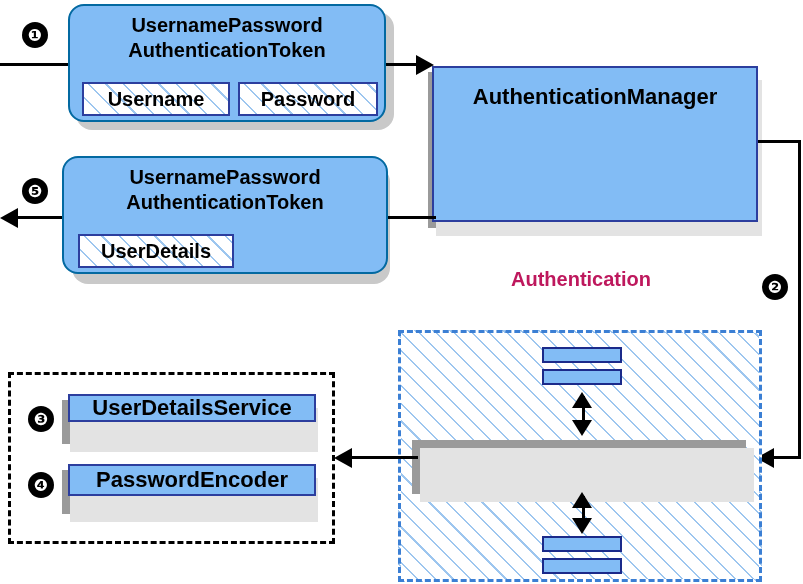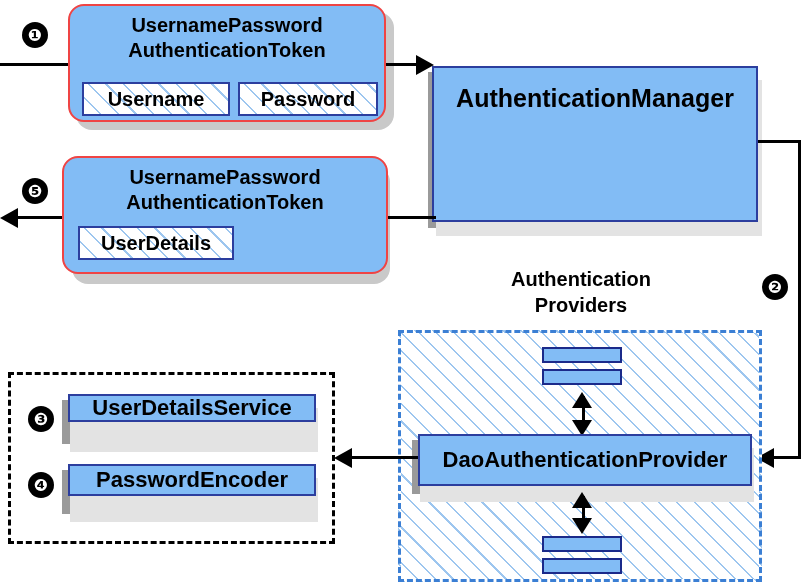--- a/index.html
+++ b/index.html
@@ -54,21 +54,21 @@
   .node-shadow2 {
     position: absolute;
     background: #e3e3e3;
     box-sizing: border-box;
   }
 
   
   .token-card {
     position: absolute;
     background: #82bcf5;
-    border: 2px solid #ef4444;
+    border: 2px solid #0369a1;
     border-radius: 16px;
     box-sizing: border-box;
   }
   .token-card-shadow {
     position: absolute;
     background: #c9c9c9;
     border-radius: 16px;
   }
   .token-title {
     position: absolute;
@@ -158,21 +158,21 @@
     border-right: 10px solid transparent;
     border-top: 16px solid #000000;
   }
 
   .group-title {
     position: absolute;
     text-align: center;
     font-weight: bold;
     font-size: 20px;
     line-height: 26px;
-    color: #000000;
+    color: #be185d;
   }
 
   .bar {
     position: absolute;
     background: #82bcf5;
     border: 2px solid #1b2a8a;
     box-sizing: border-box;
   }
 
   .node-label {
@@ -200,65 +200,61 @@
       <span class="hatch-label">Username</span>
     </div>
   </div>
 
   <div class="hline" style="left:386px; top:63px; width:32px;"></div>
   <div class="arrow-right" style="left:416px; top:55px;"></div>
 
   <div class="node-shadow" style="left:428px; top:72px; width:326px; height:156px;"></div>
   <div class="node-shadow2" style="left:436px; top:80px; width:326px; height:156px;"></div>
   <div class="node" style="left:432px; top:66px; width:326px; height:156px; display:block;">
-    <div style="position:absolute; left:0; right:0; top:16px; text-align:center; font-size:25px; font-weight:bold;">AuthenticationManager</div>
+    <div style="position:absolute; left:0; right:0; top:16px; text-align:center; font-size:22px; font-weight:bold;">AuthenticationManager</div>
   </div>
 
   <div class="marker" style="left:22px; top:178px;">❺</div>
 
   <div class="arrow-left" style="left:0px; top:208px;"></div>
   <div class="hline" style="left:16px; top:216px; width:62px;"></div>
 
   <div class="token-card-shadow" style="left:72px; top:166px; width:318px; height:118px;"></div>
   <div class="token-card" style="left:62px; top:156px; width:326px; height:118px;">
     <div class="token-title" style="top:7px;">UsernamePassword</div>
     <div class="token-title" style="top:32px;">AuthenticationToken</div>
-    <div class="token-slot hatch" style="left:14px; top:68px; width:156px; height:34px;">
+    <div class="token-slot hatch" style="left:14px; top:76px; width:156px; height:34px;">
       <span class="hatch-label">UserDetails</span>
     </div>
   </div>
 
   <div class="hline" style="left:388px; top:216px; width:48px;"></div>
 
   <div class="vline" style="left:798px; top:140px; height:318px;"></div>
   <div class="hline" style="left:758px; top:140px; width:43px;"></div>
   <div class="hline" style="left:772px; top:456px; width:29px;"></div>
   <div class="arrow-left" style="left:756px; top:448px;"></div>
 
   <div class="marker" style="left:762px; top:274px;">❷</div>
 
   <div class="group-title" style="left:470px; top:266px; width:222px;">
     <div>Authentication</div>
-    <div>Providers</div>
   </div>
 
   <div class="dashed-box dashed-blue hatch" style="left:398px; top:330px; width:364px; height:252px;"></div>
 
   <div class="bar" style="left:542px; top:347px; width:80px; height:16px;"></div>
   <div class="bar" style="left:542px; top:369px; width:80px; height:16px;"></div>
 
   <div class="arrow-up" style="left:572px; top:392px;"></div>
   <div class="vline" style="left:582px; top:396px; height:28px;"></div>
   <div class="arrow-down" style="left:572px; top:420px;"></div>
 
   <div class="node-shadow" style="left:412px; top:440px; width:334px; height:54px;"></div>
   <div class="node-shadow2" style="left:420px; top:448px; width:334px; height:54px;"></div>
-  <div class="node" style="left:418px; top:434px; width:334px; height:52px;">
-    <span class="node-label">DaoAuthenticationProvider</span>
-  </div>
 
   <div class="arrow-up" style="left:572px; top:492px;"></div>
   <div class="vline" style="left:582px; top:496px; height:26px;"></div>
   <div class="arrow-down" style="left:572px; top:518px;"></div>
 
   <div class="bar" style="left:542px; top:536px; width:80px; height:16px;"></div>
   <div class="bar" style="left:542px; top:558px; width:80px; height:16px;"></div>
 
   <div class="hline" style="left:350px; top:456px; width:68px;"></div>
   <div class="arrow-left" style="left:334px; top:448px;"></div>

